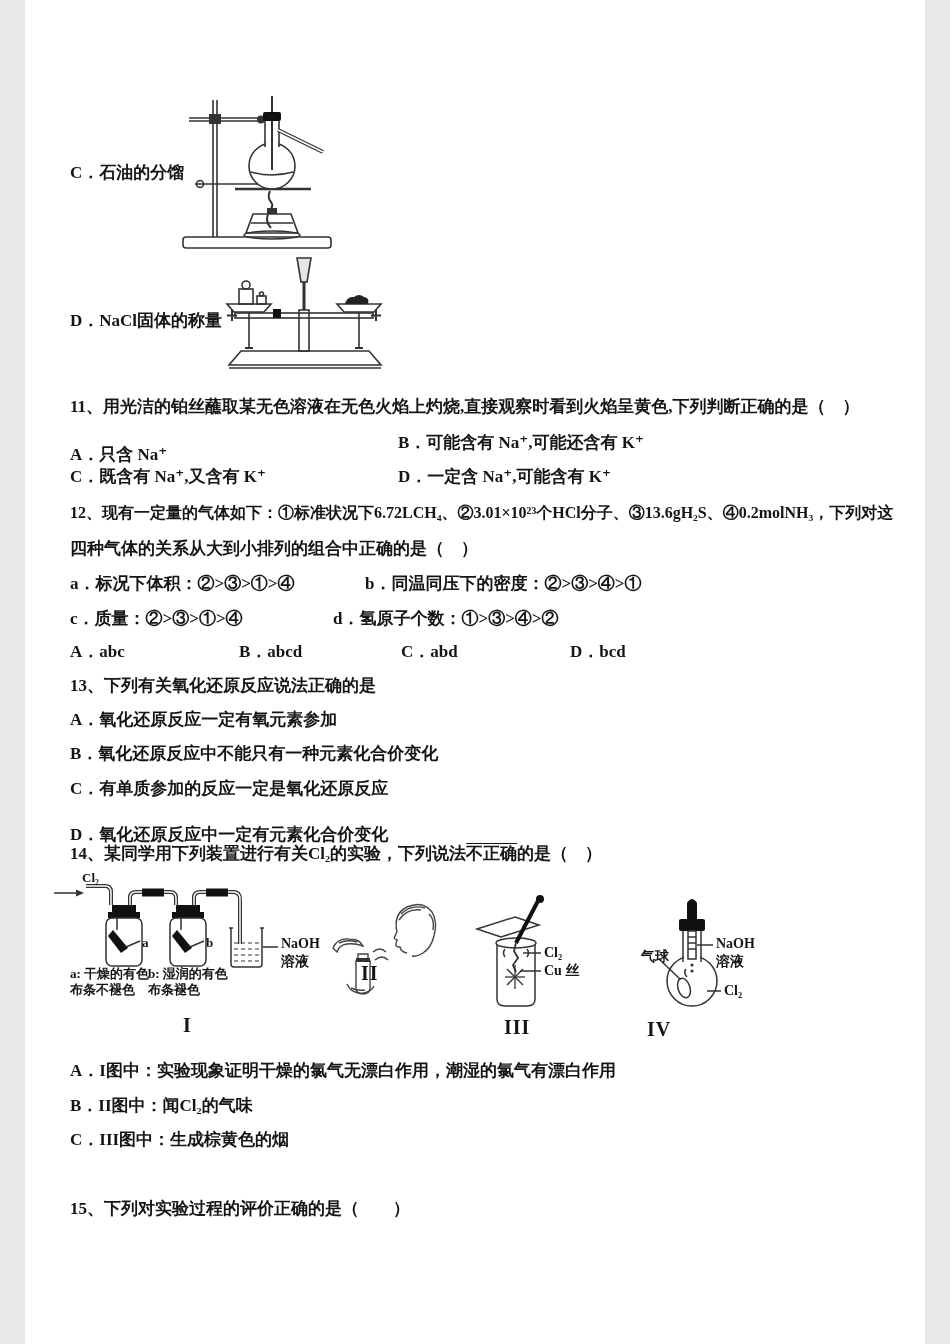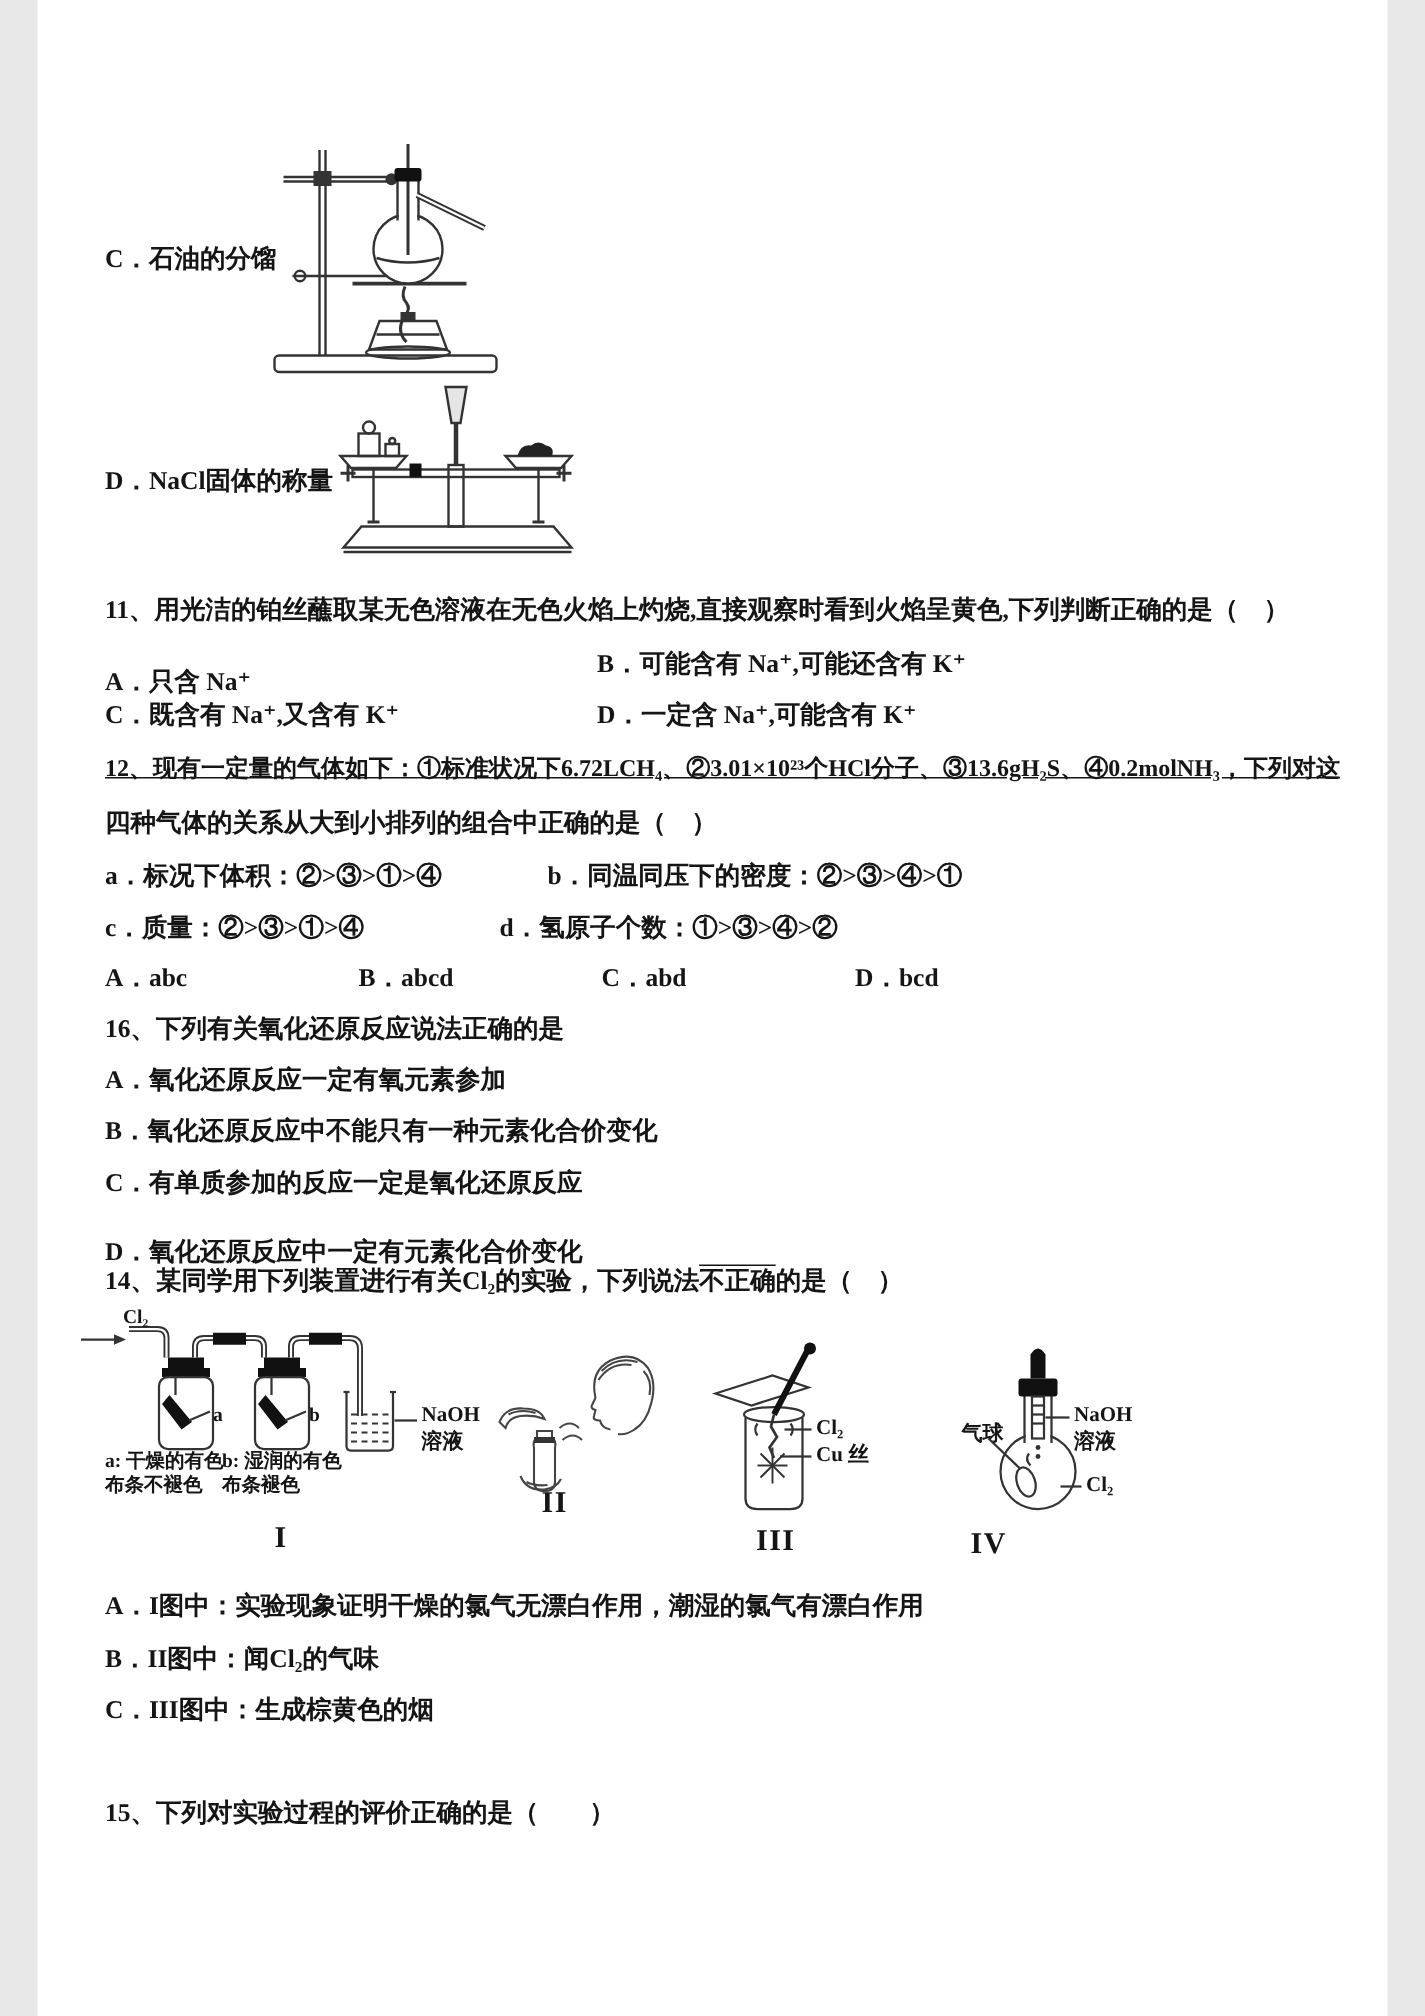--- a/index.html
+++ b/index.html
@@ -83,32 +83,32 @@
       <path d="M124,52 Q126,44 133,45 Q138,41 143,45 Q149,46 147,52 Z" fill="#222" stroke="none"></path>
     </g>
   </svg>
 
   <div class="t" style="left:45px; top:396px;">11、用光洁的铂丝蘸取某无色溶液在无色火焰上灼烧,直接观察时看到火焰呈黄色,下列判断正确的是（　）</div>
   <div class="t" style="left:45px;  top:432px;margin-top:12px;">A．只含 Na⁺</div>
   <div class="t" style="left:373px; top:432px;">B．可能含有 Na⁺,可能还含有 K⁺</div>
   <div class="t" style="left:45px;  top:466px;">C．既含有 Na⁺,又含有 K⁺</div>
   <div class="t" style="left:373px; top:466px;">D．一定含 Na⁺,可能含有 K⁺</div>
 
-  <div class="t sm" style="left:45px; top:503px;text-decoration:underline;">12、现有一定量的气体如下：①标准状况下6.72LCH₄、②3.01×10²³个HCl分子、③13.6gH₂S、④0.2molNH₃，下列对这</div>
+  <div class="t sm" style="left:45px; top:503px;">12、现有一定量的气体如下：①标准状况下6.72LCH₄、②3.01×10²³个HCl分子、③13.6gH₂S、④0.2molNH₃，下列对这</div>
   <div class="t" style="left:45px; top:538px;">四种气体的关系从大到小排列的组合中正确的是（　）</div>
   <div class="t" style="left:45px;  top:573px;">a．标况下体积：②&gt;③&gt;①&gt;④</div>
   <div class="t" style="left:340px; top:573px;">b．同温同压下的密度：②&gt;③&gt;④&gt;①</div>
   <div class="t" style="left:45px;  top:608px;">c．质量：②&gt;③&gt;①&gt;④</div>
   <div class="t" style="left:308px; top:608px;">d．氢原子个数：①&gt;③&gt;④&gt;②</div>
   <div class="t" style="left:45px;  top:641px;">A．abc</div>
   <div class="t" style="left:214px; top:641px;">B．abcd</div>
   <div class="t" style="left:376px; top:641px;">C．abd</div>
   <div class="t" style="left:545px; top:641px;">D．bcd</div>
 
-  <div class="t" style="left:45px; top:675px;">16、下列有关氧化还原反应说法正确的是</div>
+  <div class="t" style="left:45px; top:675px;">13、下列有关氧化还原反应说法正确的是</div>
   <div class="t" style="left:45px; top:709px;">A．氧化还原反应一定有氧元素参加</div>
   <div class="t" style="left:45px; top:743px;text-align:center;">B．氧化还原反应中不能只有一种元素化合价变化</div>
   <div class="t" style="left:45px; top:778px;">C．有单质参加的反应一定是氧化还原反应</div>
   <div class="t" style="left:45px; top:812px;margin-top:12px;">D．氧化还原反应中一定有元素化合价变化</div>
 
   <div class="t" style="left:45px; top:843px;"><span>14、某同学用下列装置进行有关Cl₂的实验，下列说法</span><span class="ovl">不正确</span><span>的是（　）</span></div>
 
   <svg style="left:25px; top:868px;" width="280" height="105" viewBox="0 0 280 105" aria-hidden="true">
     <g stroke="#333" stroke-width="1.5" fill="none">
       <line x1="4" y1="25" x2="28" y2="25"></line>
@@ -164,21 +164,21 @@
       <path d="M31,60 L31,56 H41 L41,60 Q44,63 43,67 L43,90 Q43,96 36,96 Q29,96 29,90 L29,67 Q28,63 31,60 Z"></path>
       <rect x="29" y="60" width="14" height="4" fill="#333" stroke="none"></rect>
       <path d="M6,50 Q10,40 22,41 Q33,41 36,48 Q28,45 20,46 Q12,47 10,54 Z"></path>
       <path d="M12,45 Q20,41 30,44"></path>
       <path d="M46,54 Q53,48 59,54"></path>
         <path d="M48,62 Q55,56 61,62"></path>
       <path d="M20,86 Q24,96 36,95 Q44,94 47,88"></path>
         <path d="M24,90 Q30,93 38,92"></path>
     </g>
   </svg>
-  <div class="cap" style="left:336px; top:991px;">II</div>
+  <div class="cap" style="left:336px; top:962px;">II</div>
 
   <svg style="left:450px; top:893px;" width="122" height="122" viewBox="0 0 122 122" aria-hidden="true">
     <g stroke="#333" stroke-width="1.5" fill="none">
       <path d="M2,36 L40,24 L64,32 L26,44 Z"></path>
       <path d="M22,52 V106 Q22,113 30,113 H52 Q60,113 60,106 V52"></path>
       <ellipse cx="41" cy="50" rx="20" ry="5"></ellipse>
       <line x1="64" y1="6" x2="41" y2="50" stroke-width="4" stroke="#111"></line>
       <circle cx="65" cy="6" r="4" fill="#111" stroke="none"></circle>
       <path d="M41,50 L39,58 L43,65 L38,72 L41,79" stroke-width="1.8"></path>
       <g stroke-width="1.3">

